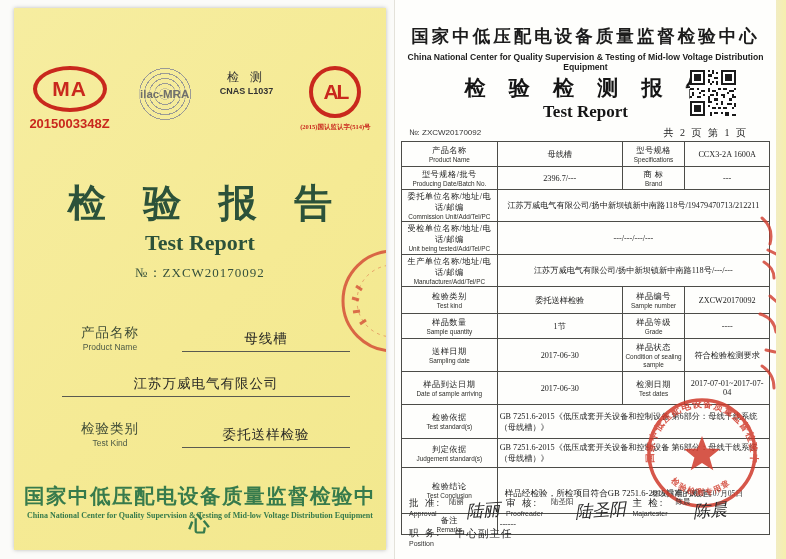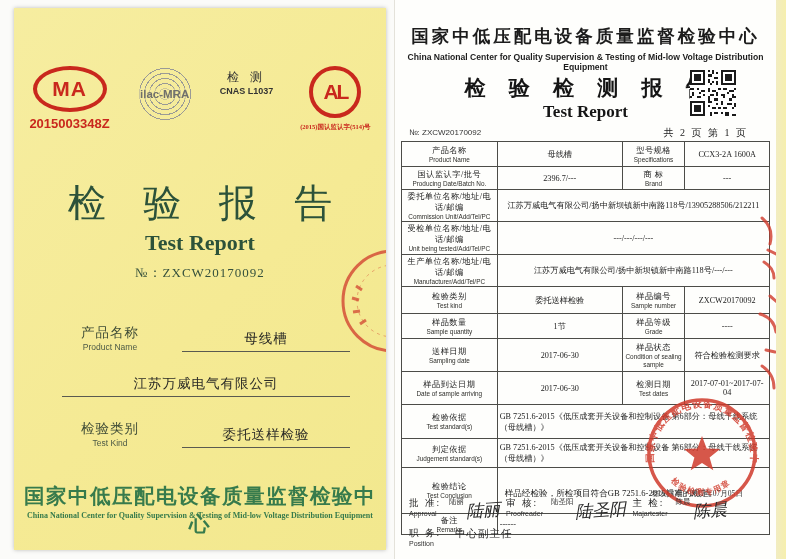--- a/index.html
+++ b/index.html
@@ -22,21 +22,21 @@
       background:rgba(246,237,160,.55);padding:0 1px;}
   .cnas-shape{width:58px;height:36px;position:relative;display:flex;align-items:center;justify-content:center;}
   .cnas-swoosh{position:absolute;width:54px;height:26px;border:3px solid #3c3f73;border-radius:50%;
       border-bottom-color:transparent;border-left-color:transparent;transform:rotate(18deg);}
   .cnas-text{color:#3c3f73;font-weight:bold;font-style:italic;font-size:15px;font-family:"Liberation Sans",sans-serif;}
   .cnas-sub1{font-size:12px;color:#333;margin-top:3px;letter-spacing:4px;}
   .cnas-sub2{font-size:9px;color:#333;font-weight:bold;font-family:"Liberation Sans",sans-serif;}
   .al-shape{width:44px;height:44px;border:4.5px solid #c9281d;border-radius:50%;display:flex;align-items:center;justify-content:center;
       color:#c9281d;font-weight:bold;font-size:21px;font-family:"Liberation Sans",sans-serif;letter-spacing:-2px;}
   .al-no{color:#c9281d;font-size:6.5px;font-weight:bold;margin-top:5px;}
-  .cover-title{position:absolute;top:170px;width:100%;text-align:center;color:#2c523a;font-size:38px;font-weight:normal;letter-spacing:14px;text-indent:14px;}
+  .cover-title{position:absolute;top:170px;width:100%;text-align:center;color:#2c523a;font-size:38px;font-weight:bold;letter-spacing:14px;text-indent:14px;}
   .cover-title-en{position:absolute;top:222px;width:100%;text-align:center;color:#2c523a;font-size:22px;font-weight:bold;}
   .cover-no{position:absolute;top:256px;width:100%;text-align:center;color:#35503c;font-size:13px;letter-spacing:1px;}
   .cover-fields{position:absolute;top:316px;left:36px;width:300px;}
   .cfield{display:flex;margin-bottom:23px;align-items:flex-end;}
   .cfield .lblbox{width:120px;text-align:center;}
   .cfield .lcn{font-size:13.5px;color:#3f4c37;letter-spacing:1px;}
   .cfield .len{font-size:8.5px;color:#4d5a46;font-family:"Liberation Sans",sans-serif;}
   .cfield .vline{flex:1;margin-left:12px;border-bottom:1.5px solid #5a5a50;text-align:center;
       font-size:13.5px;color:#2a2a26;padding-bottom:3px;letter-spacing:1px;}
   .cover-footer-cn{position:absolute;top:474px;width:100%;text-align:center;color:#377b4c;font-size:20.5px;font-weight:bold;letter-spacing:1.5px;}
@@ -174,36 +174,36 @@
           </td>
       <td class="val">母线槽</td>
       <td class="lbl">
             <div class="cn">型号规格</div>
             <div class="en">Specifications</div>
           </td>
       <td class="val">CCX3-2A 1600A</td>
     </tr>
     <tr style="height:23px;">
       <td class="lbl">
-            <div class="cn">国认监认字/批号</div>
+            <div class="cn">型号规格/批号</div>
             <div class="en">Producing Date/Batch No.</div>
           </td>
       <td class="val">2396.7/---</td>
       <td class="lbl">
             <div class="cn">商 标</div>
             <div class="en">Brand</div>
           </td>
       <td class="val">---</td>
     </tr>
     <tr style="height:22px;">
       <td class="lbl">
             <div class="cn">委托单位名称/地址/电话/邮编</div>
             <div class="en">Commission Unit/Add/Tel/PC</div>
           </td>
-      <td class="val" colspan="3">江苏万威电气有限公司/扬中新坝镇新中南路118号/13905288506/212211</td>
+      <td class="val" colspan="3">江苏万威电气有限公司/扬中新坝镇新中南路118号/19479470713/212211</td>
     </tr>
     <tr style="height:22px;">
       <td class="lbl">
             <div class="cn">受检单位名称/地址/电话/邮编</div>
             <div class="en">Unit being tested/Add/Tel/PC</div>
           </td>
       <td class="val" colspan="3">---/---/---/---</td>
     </tr>
     <tr style="height:22px;">
       <td class="lbl">

